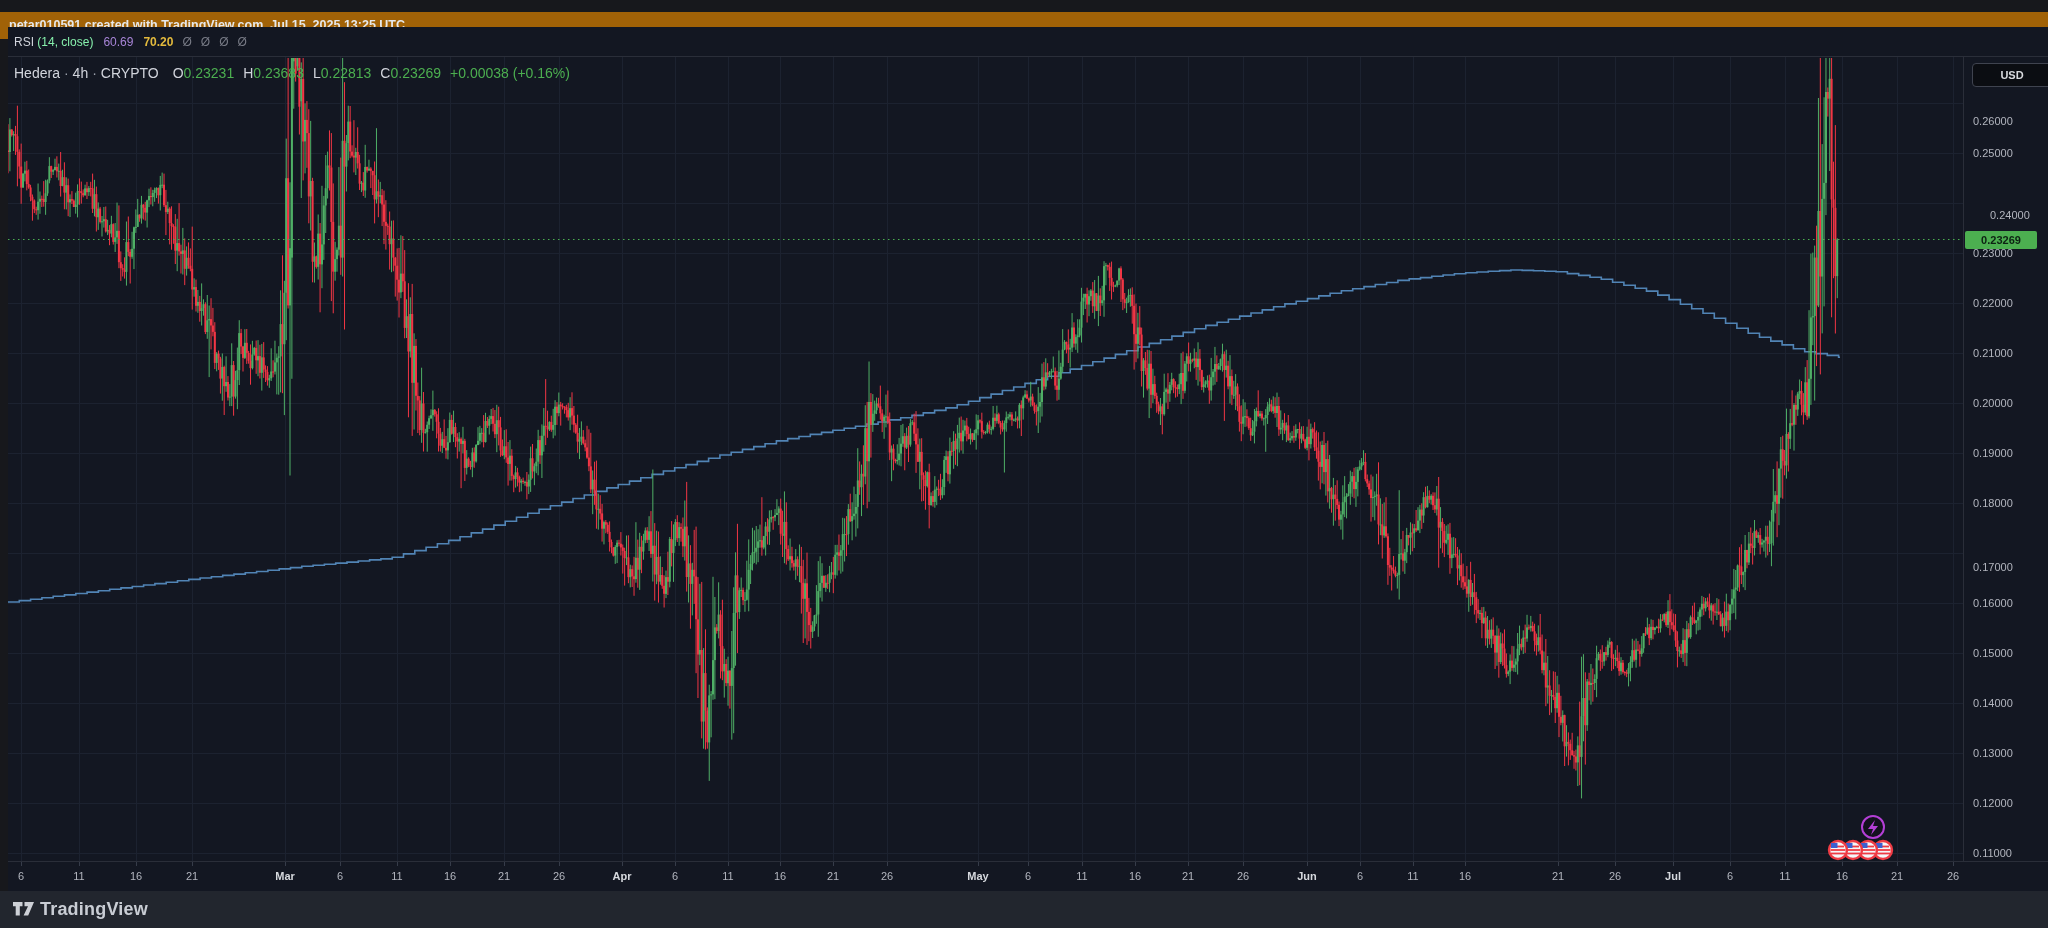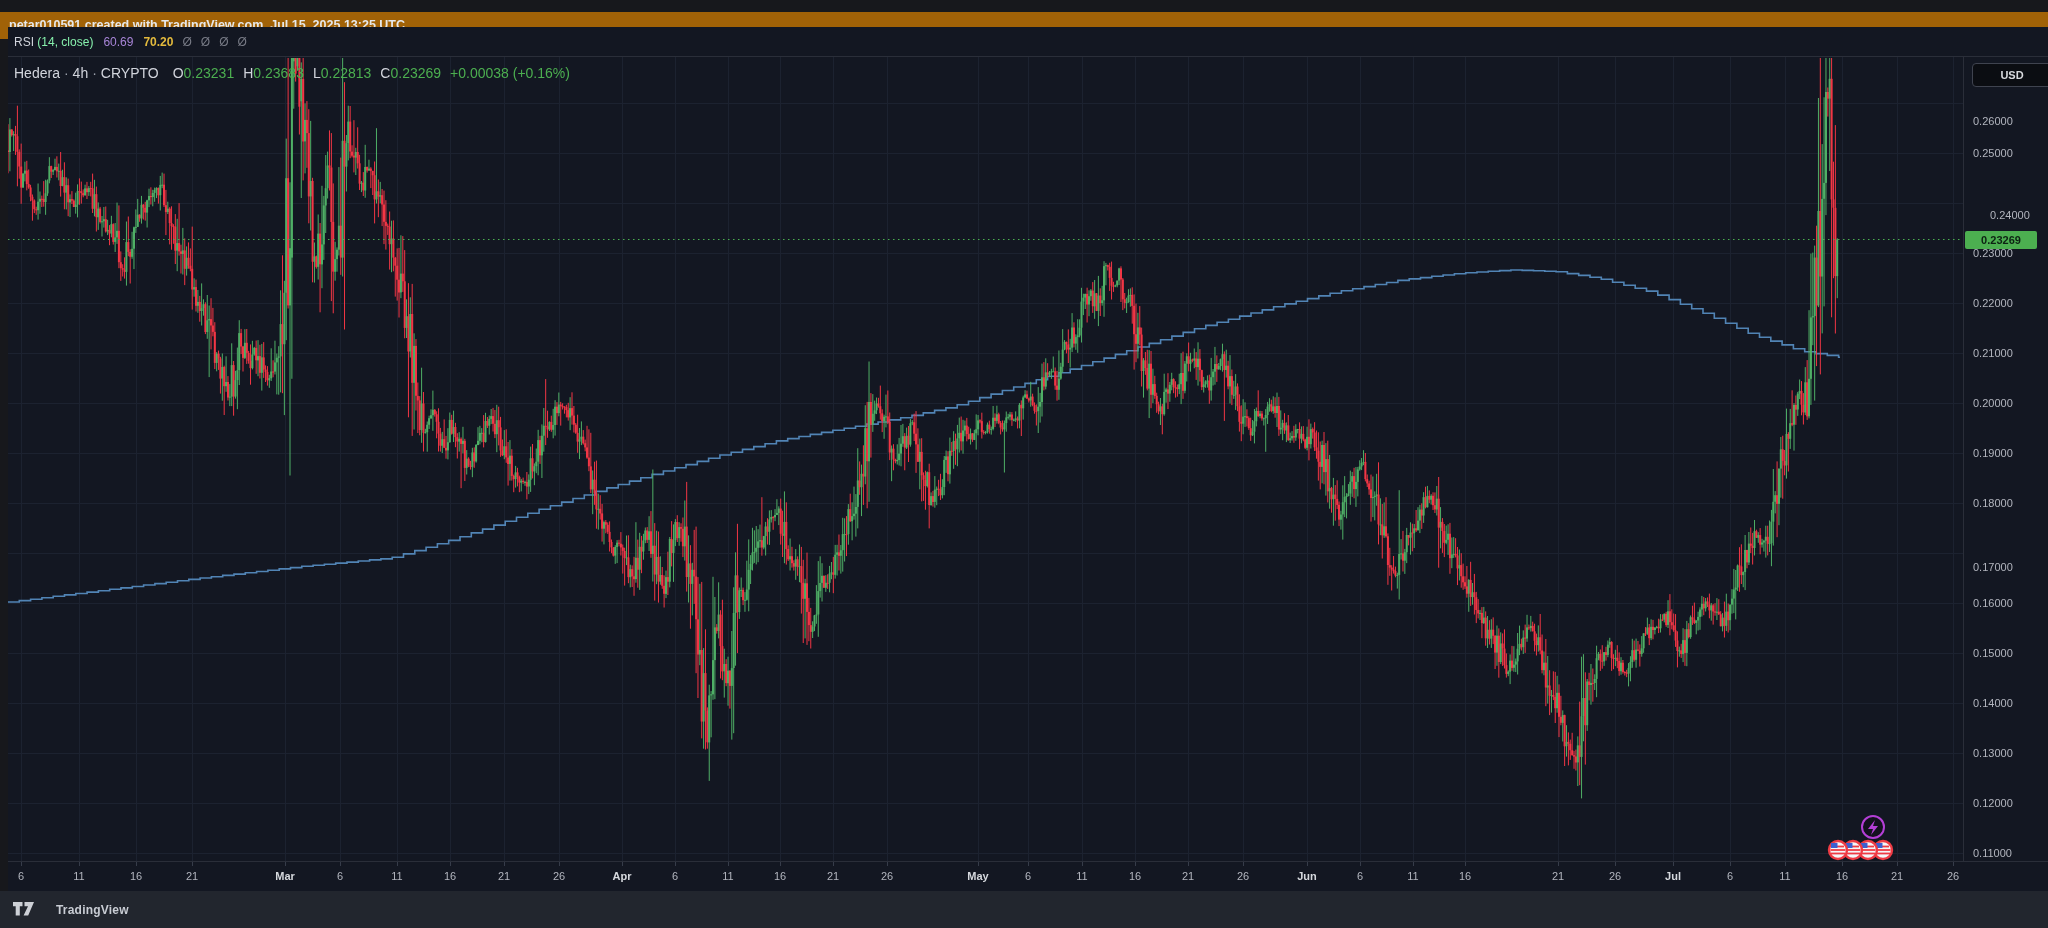--- a/index.html
+++ b/index.html
@@ -27,21 +27,21 @@
            border-radius:4px;color:#d8dade;font-size:11px;font-weight:700;text-align:center;line-height:22px;box-sizing:border-box;}
   .price-tag{position:absolute;left:1px;width:72px;height:18px;background:#4caf50;color:#0d2213;border-radius:2px;
              font-size:11px;font-weight:700;text-align:center;line-height:18px;}
   .time-axis{position:absolute;left:8px;top:861px;width:2040px;height:30px;background:#131722;
              border-top:1px solid #2a2e39;box-sizing:border-box;}
   .ta-label{position:absolute;top:8px;transform:translateX(-50%);font-size:11px;color:#b2b5be;}
   .ta-label.major{color:#d6d9de;font-weight:700;}
   .ta-tick{position:absolute;top:0;width:1px;height:4px;background:#363c4a;}
   .footer{position:absolute;left:0;top:891px;width:2048px;height:37px;background:#22262e;display:flex;align-items:center;}
   .footer .logo-mark{margin-left:13px;}
-  .footer .logo-text{margin-left:21px;color:#c9cdd4;font-size:12px;font-weight:700;letter-spacing:.2px;}
+  .footer .logo-text{margin-left:5px;color:#c9cdd4;font-size:18px;font-weight:700;letter-spacing:.2px;}
 </style>
 </head>
 <body>
 
 <div class="screen">
 
   <div class="topbar">
     <span>petar010591 created with TradingView.com, Jul 15, 2025 13:25 UTC</span>
   </div>
 

